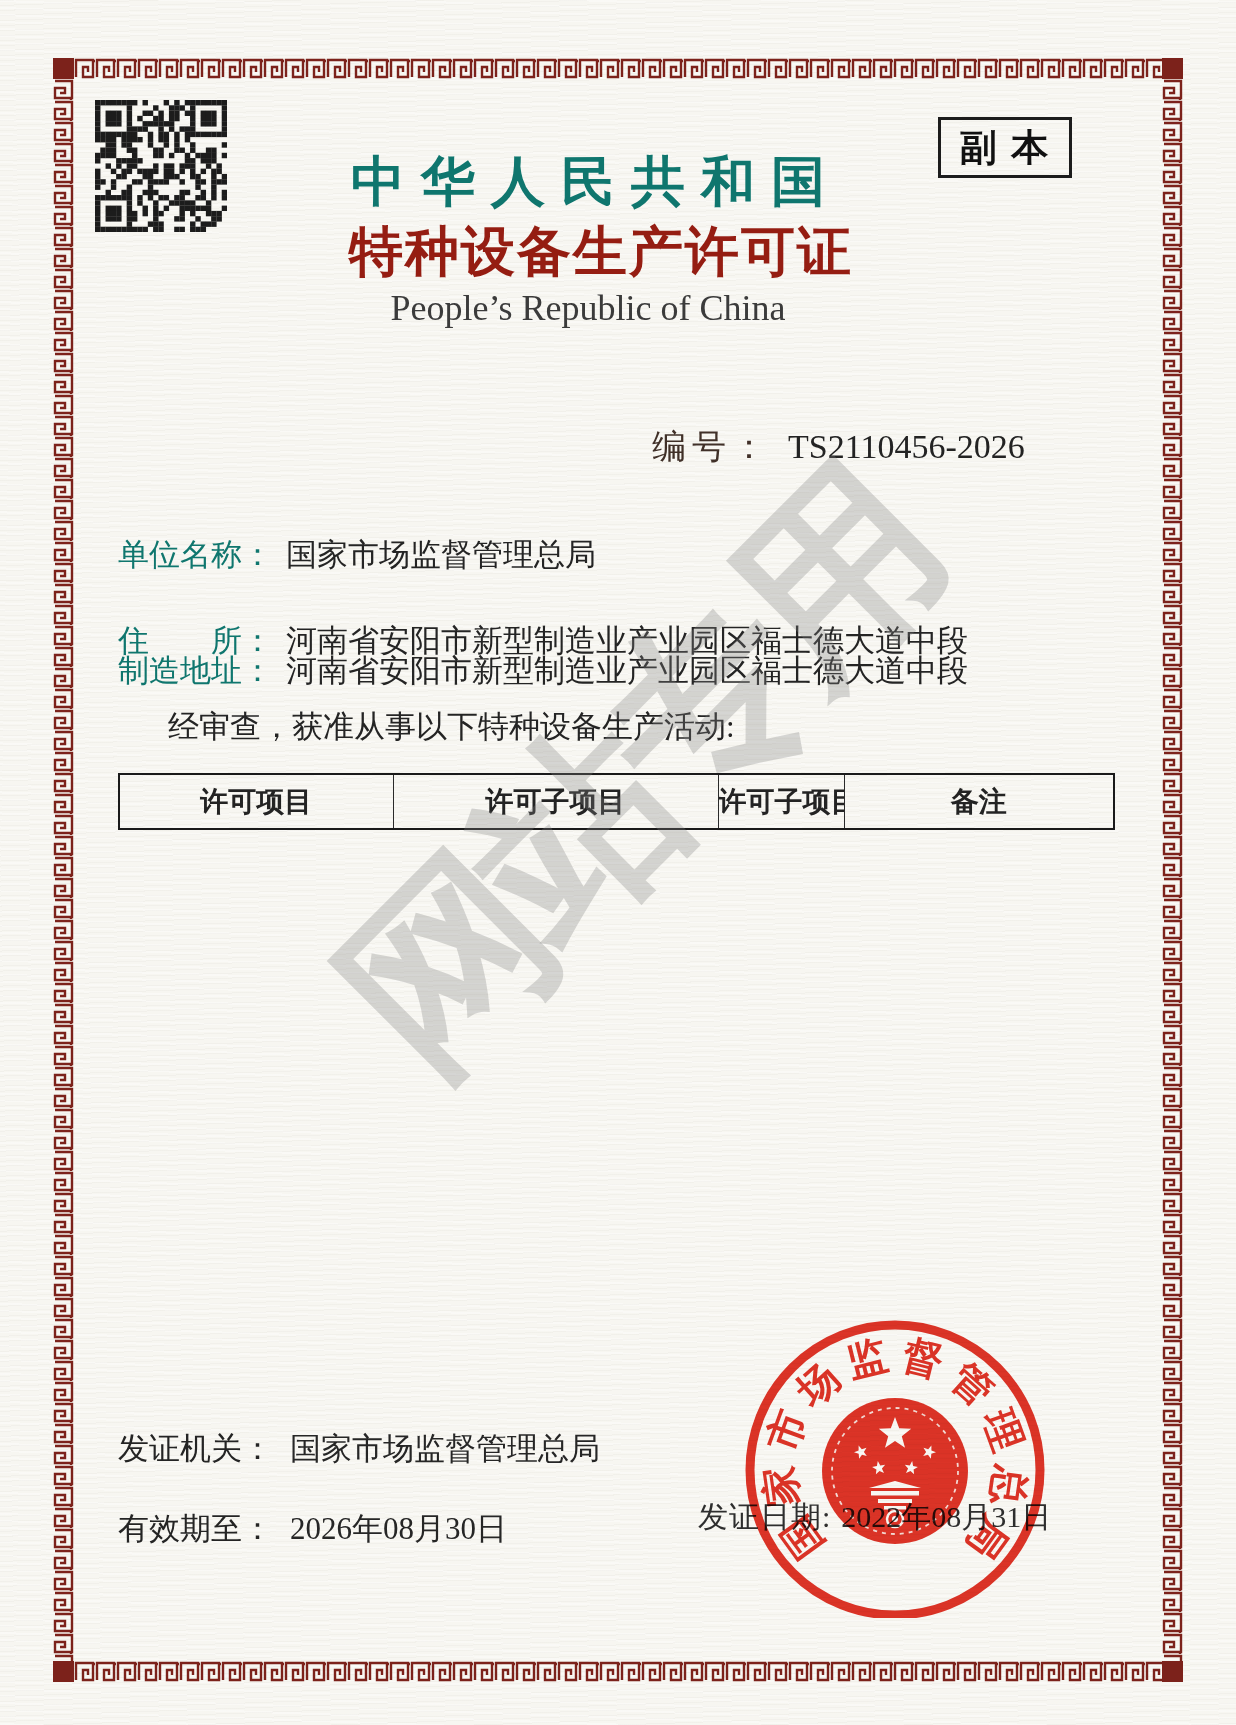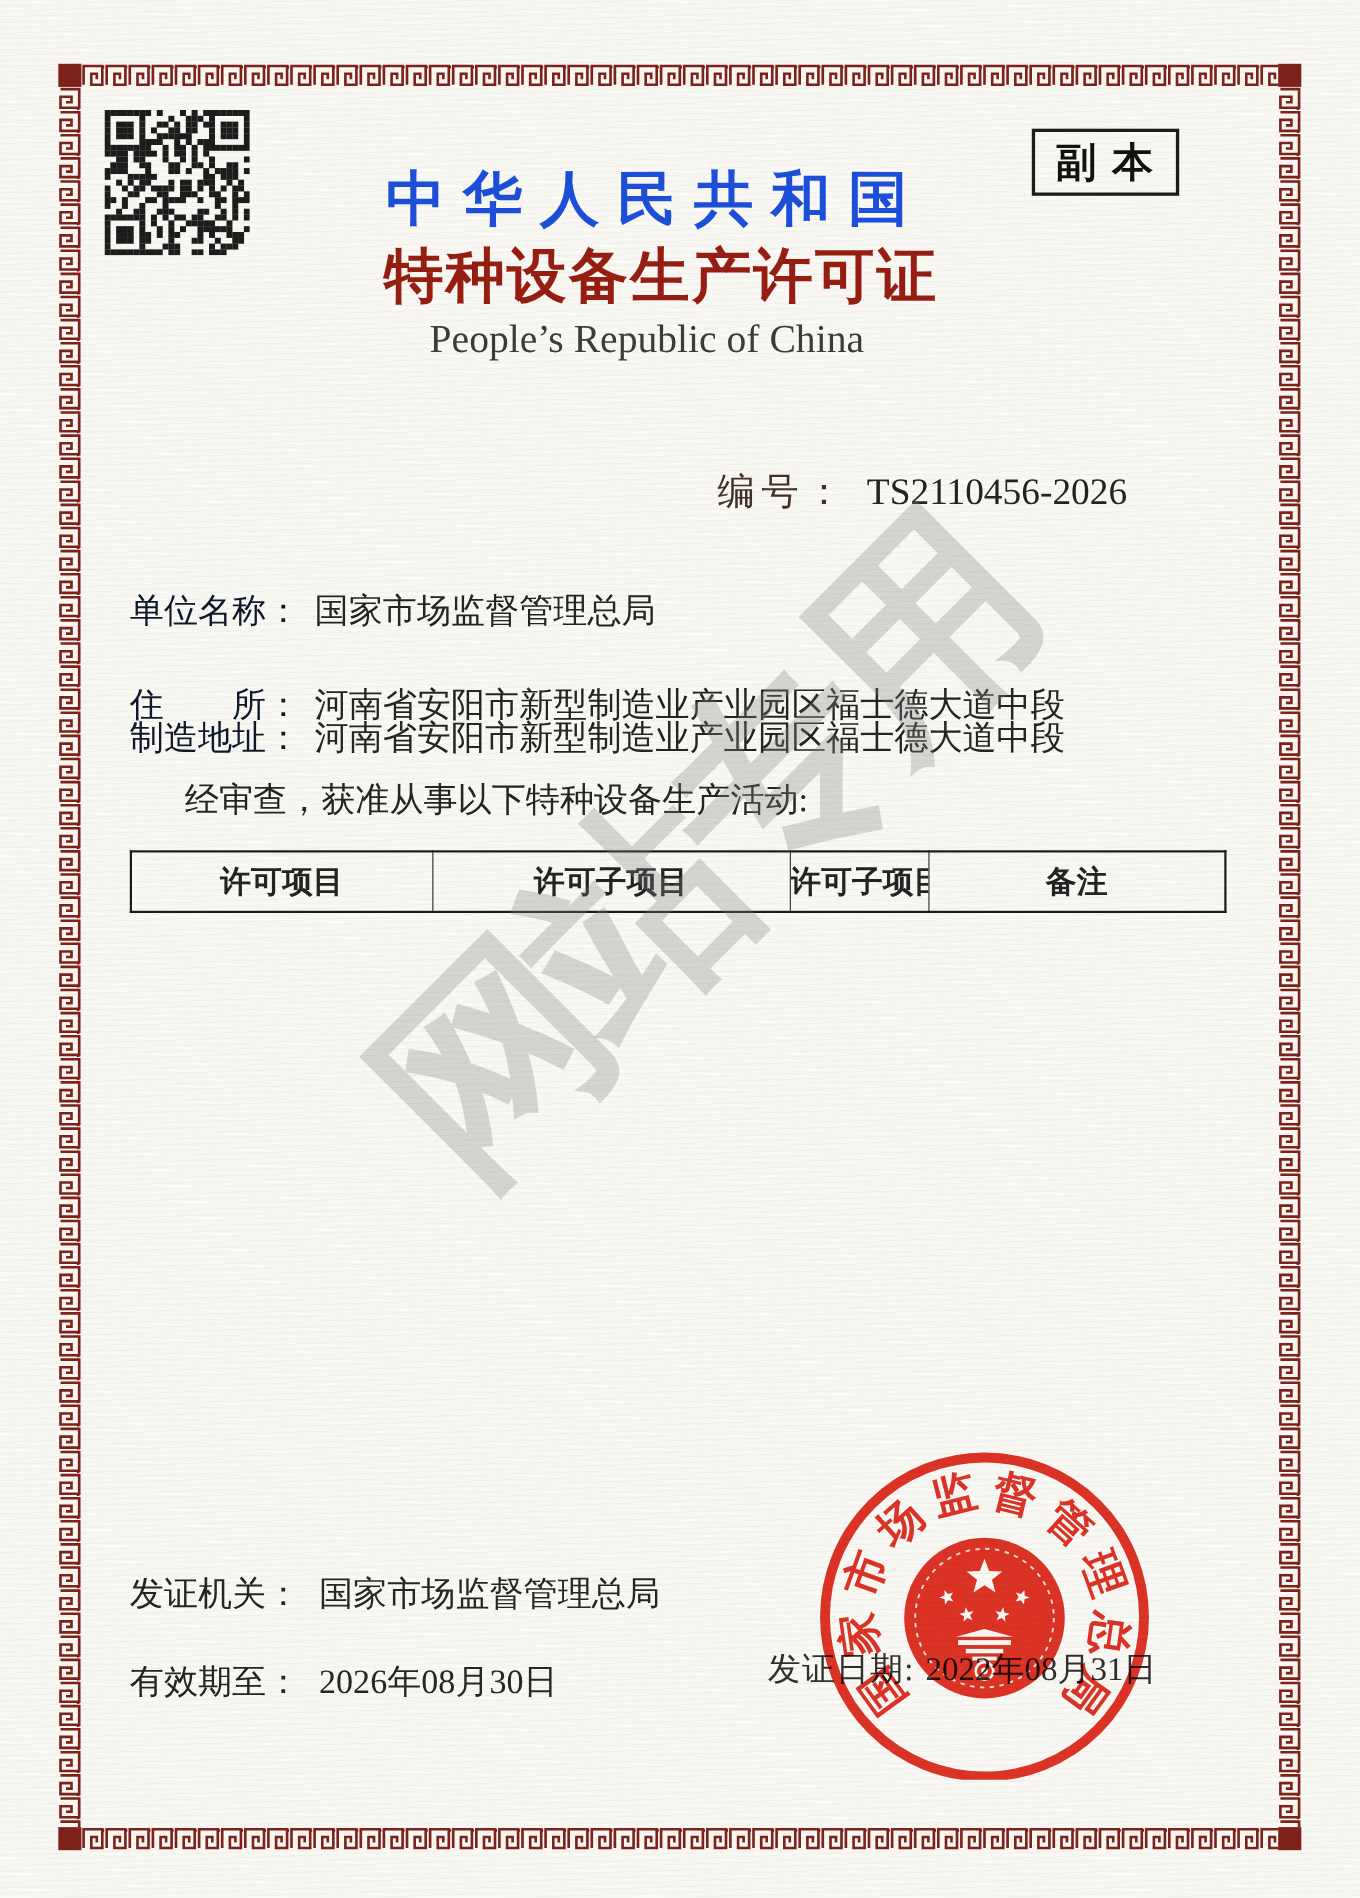--- a/index.html
+++ b/index.html
@@ -34,37 +34,37 @@
   #duplicate-badge{
     left:938px;top:117px;width:134px;height:61px;z-index:4;
     border:3px solid #1c1c1c;box-sizing:border-box;
     display:flex;align-items:center;justify-content:center;
     font-family:"Liberation Sans", sans-serif;font-weight:bold;
     font-size:37px;color:#111;letter-spacing:2px;
   }
   #title-block{left:0;right:60px;top:148px;text-align:center;z-index:4;}
   #title-cn1{
     font-family:"Liberation Sans", sans-serif;font-weight:bold;
-    font-size:54px;line-height:66px;color:#1d4ed8;letter-spacing:16px;text-indent:16px;
+    font-size:54px;line-height:66px;color:#0f766e;letter-spacing:16px;text-indent:16px;
   }
   #title-cn2{
     font-family:"Liberation Sans", sans-serif;font-weight:bold;
     font-size:54px;line-height:66px;color:#951d12;letter-spacing:2px;margin-top:4px;padding-left:26px;
   }
   #title-en1,#title-en2{
     font-family:"Liberation Serif", serif;color:#3b3b3b;
     font-size:36px;line-height:44px;margin-top:2px;
   }
   #license-line{left:652px;top:424px;font-size:34px;z-index:4;white-space:nowrap;}
   #license-line .lbl{color:#403028;letter-spacing:6px;}
   #license-line .val{color:#232323;margin-left:16px;font-family:"Liberation Serif", serif;}
 
   
   .field{left:118px;font-size:31px;line-height:42px;z-index:4;white-space:nowrap;}
-  .field .lbl{display:inline-block;width:168px;color:#0f172a;}
+  .field .lbl{display:inline-block;width:168px;color:#0f766e;}
   .field .val{color:#242424;}
   #field-0{top:534px;} #field-1{top:620px;} #field-2{top:650px;}
   #statement{left:168px;top:706px;font-size:31px;z-index:4;color:#242424;}
 
   
   #license-table{
     left:118px;top:773px;width:995px;z-index:4;
     border-collapse:collapse;table-layout:fixed;
     font-size:28px;color:#232323;
   }

